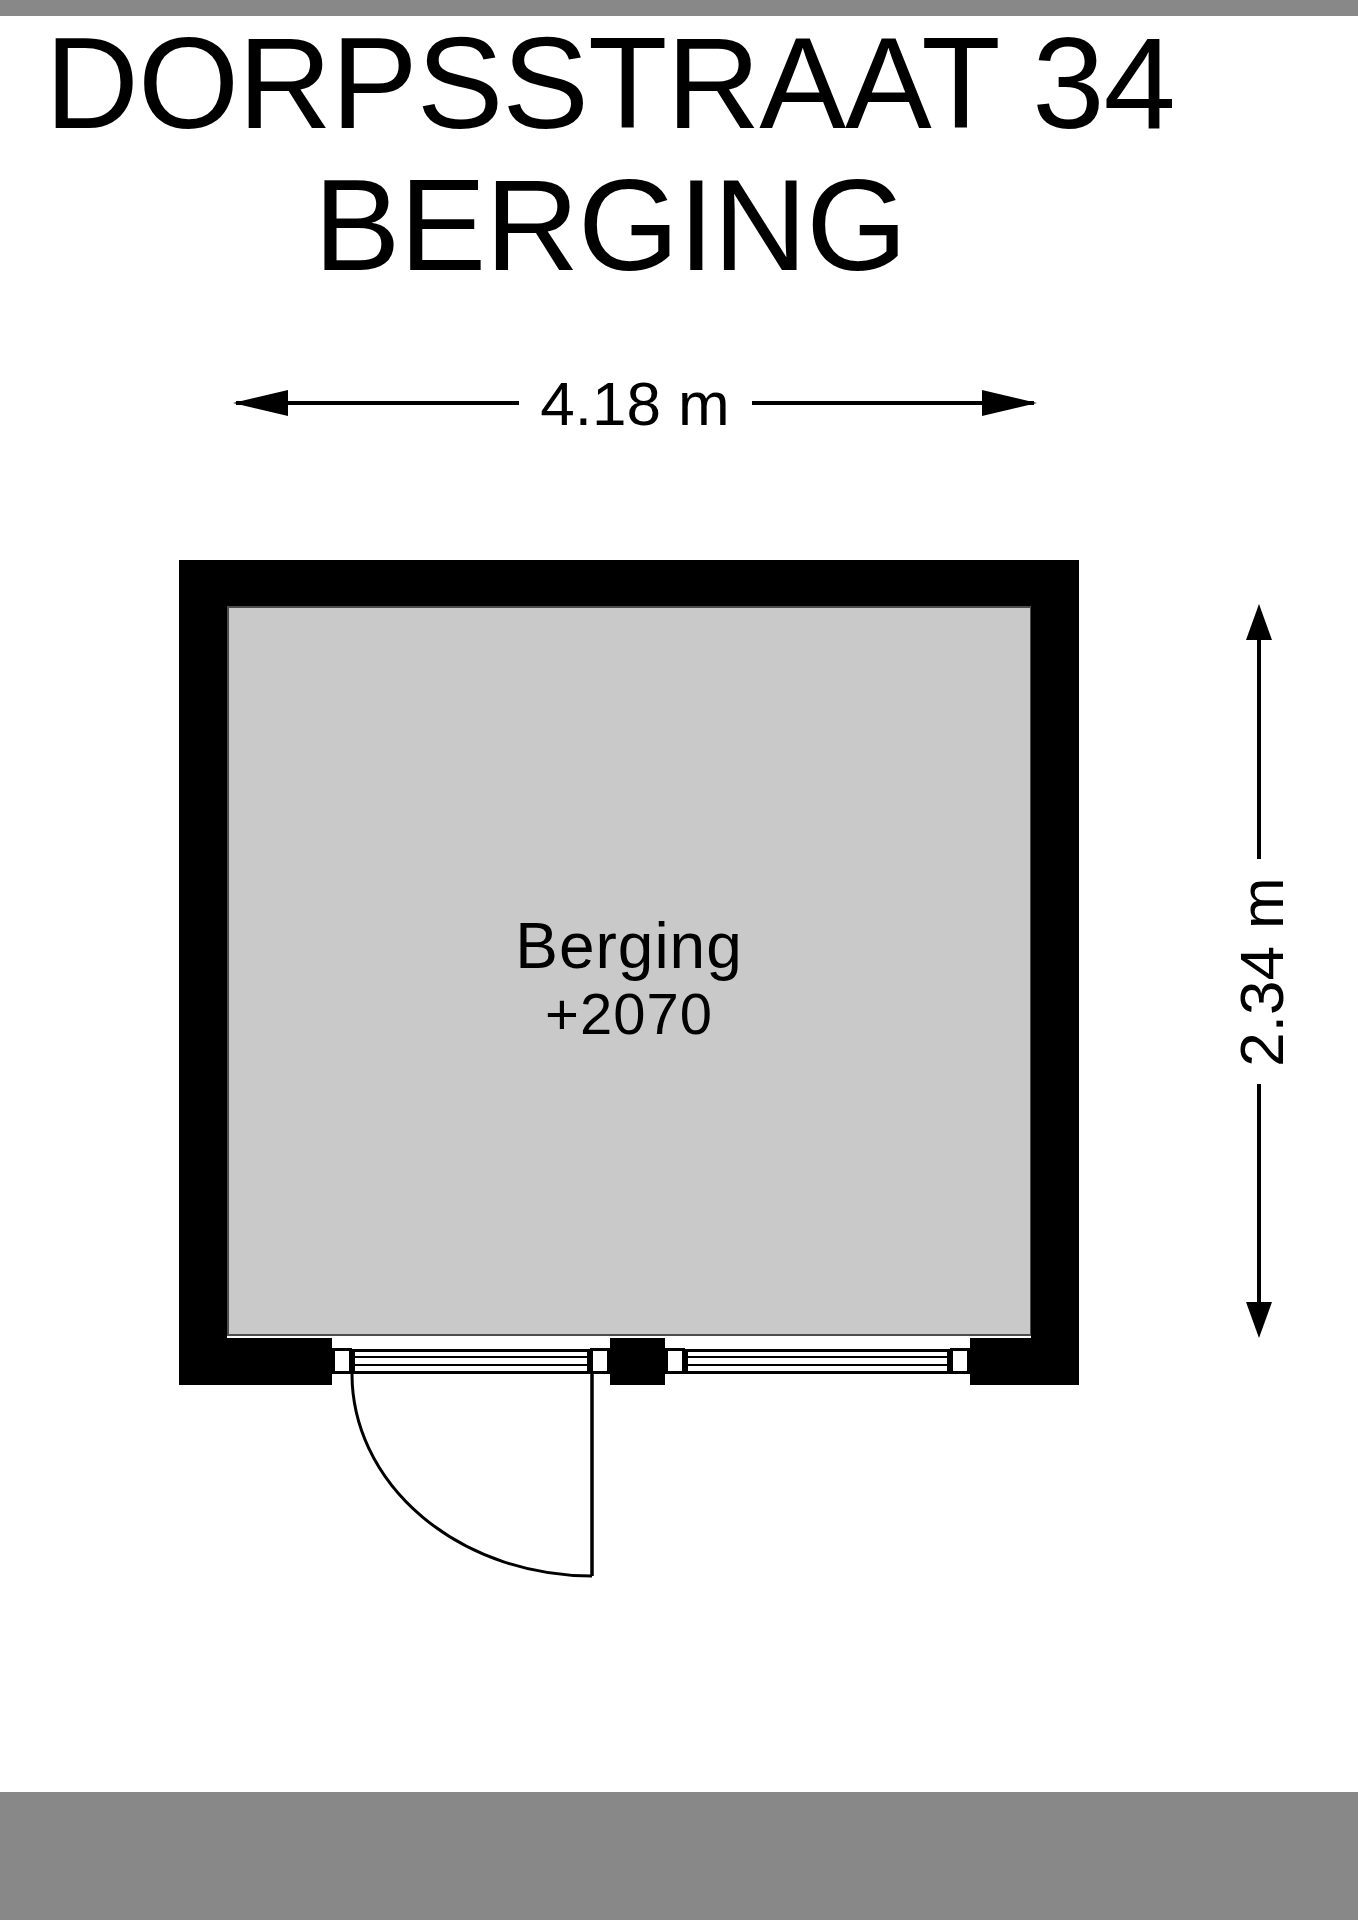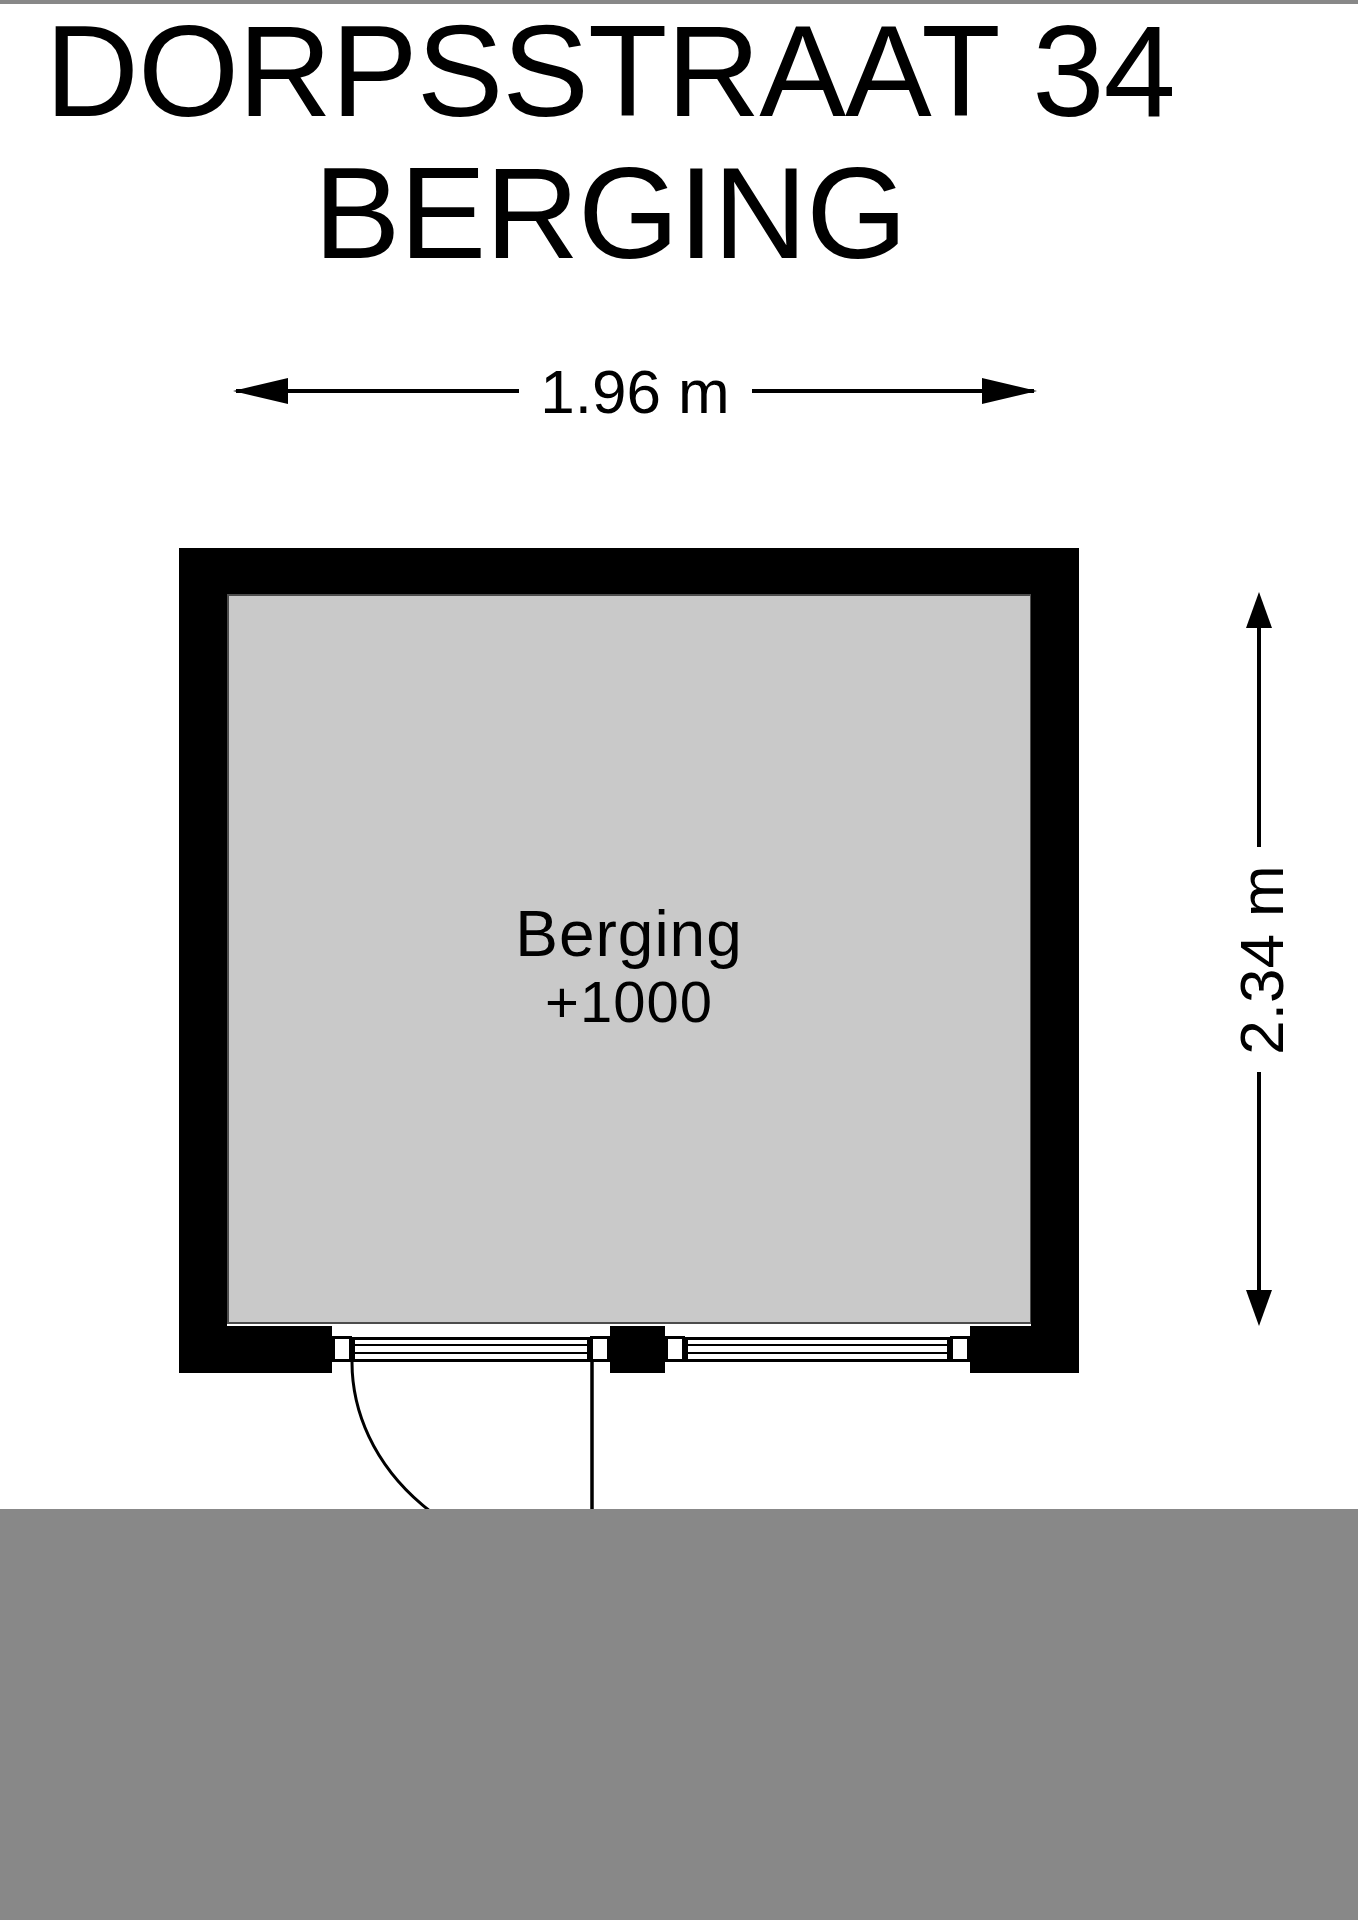--- a/index.html
+++ b/index.html
@@ -10,23 +10,23 @@
     --floor_edge:#4c4c4c;
   }
   html,body{margin:0;padding:0;}
   body{
     background:#888;
     font-family:"Liberation Sans", sans-serif;
     -webkit-font-smoothing:antialiased;
   }
   .canvas{
     position:relative;
-    width:1358px;height:1505px;
+    width:1358px;height:1776px;
     background:var(--background);
-    margin:4px auto;
+    margin:16px auto;
     overflow:hidden;
     color:var(--line);
   }
 
   
   .title{
     position:absolute;
     left:610px;top:-4px;
     transform:translateX(-50%);
     font-size:130px;line-height:142px;
@@ -138,24 +138,24 @@
 
     <div class="frame-square" style="left:332px;"></div>
     <div class="glazing" style="left:352px;width:238px;"></div>
     <div class="frame-square" style="left:590px;"></div>
 
     <div class="frame-square" style="left:665px;"></div>
     <div class="glazing" style="left:685px;width:265px;"></div>
     <div class="frame-square" style="left:950px;"></div>
 
     <div class="room-label room-name" style="left:629px;top:930px;">Berging</div>
-    <div class="room-label room-elevation" style="left:629px;top:997px;">+1000</div>
+    <div class="room-label room-elevation" style="left:629px;top:997px;">+2070</div>
   </div>
 
-  <div class="dim-label" style="left:635px;top:387px;">1.96 m</div>
+  <div class="dim-label" style="left:635px;top:387px;">4.18 m</div>
   <div class="dim-label vertical" style="left:1261px;top:956px;">2.34 m</div>
 
   <svg class="linework" width="1358" height="1920" viewBox="0 0 1358 1920">
     <g stroke="#000" fill="#000">
       <line x1="236" y1="387" x2="519" y2="387" stroke-width="4"></line>
       <line x1="752" y1="387" x2="1034" y2="387" stroke-width="4"></line>
       <polygon points="233,387 288,374 288,400" stroke="none"></polygon>
       <polygon points="1037,387 982,374 982,400" stroke="none"></polygon>
     </g>
     <g stroke="#000" fill="#000">

